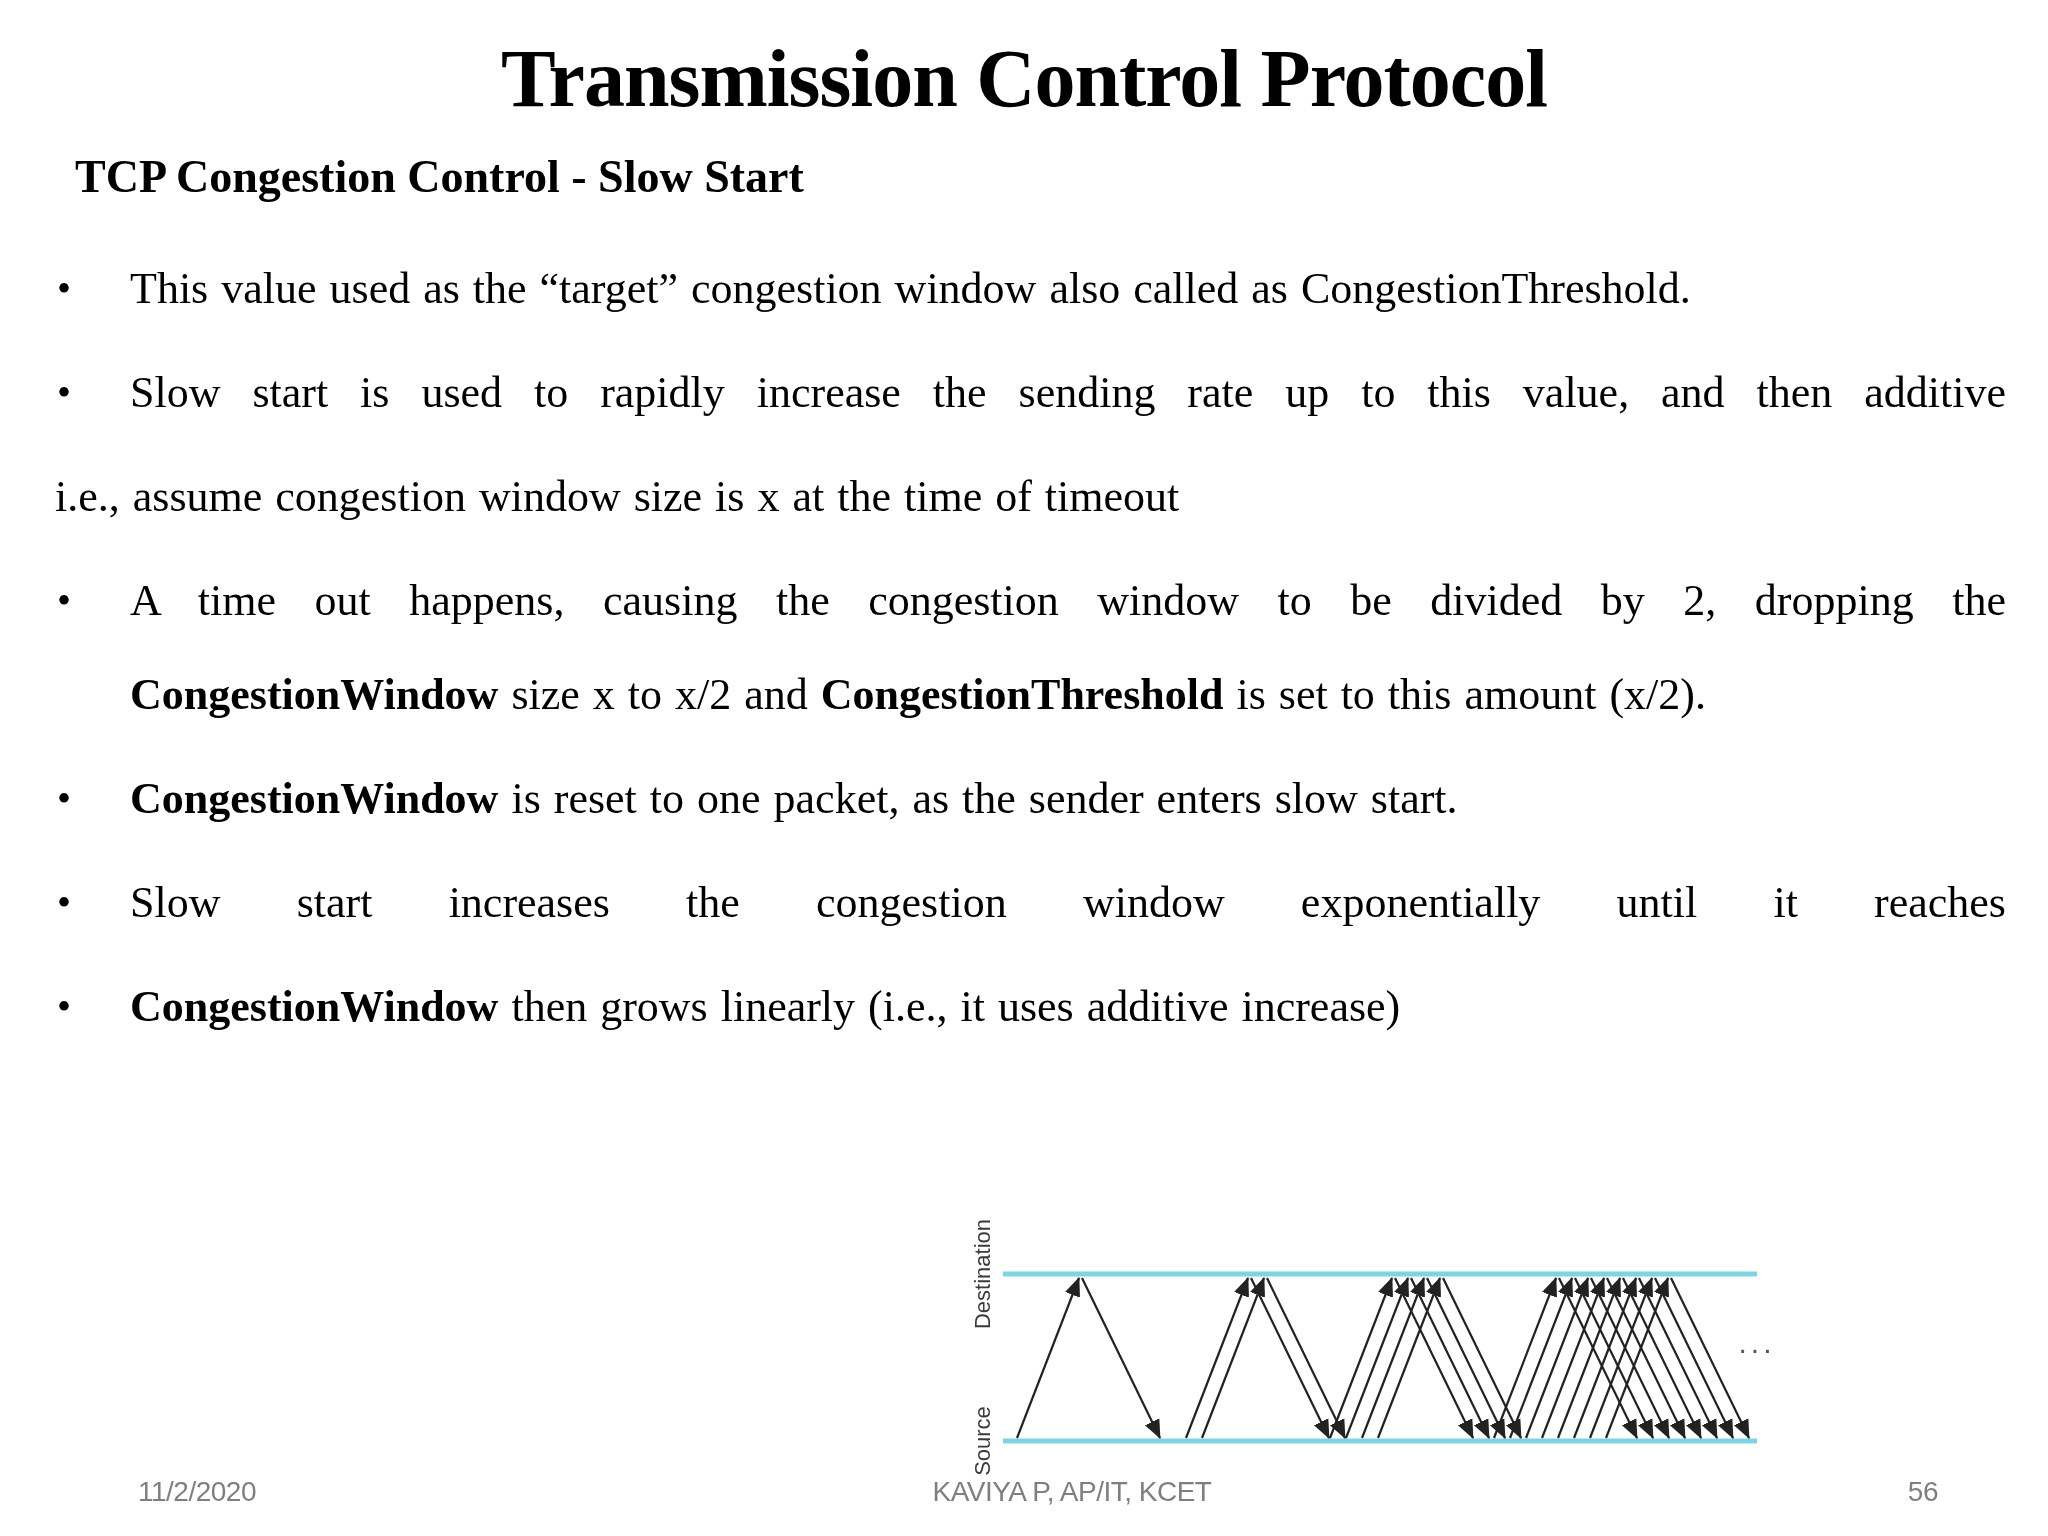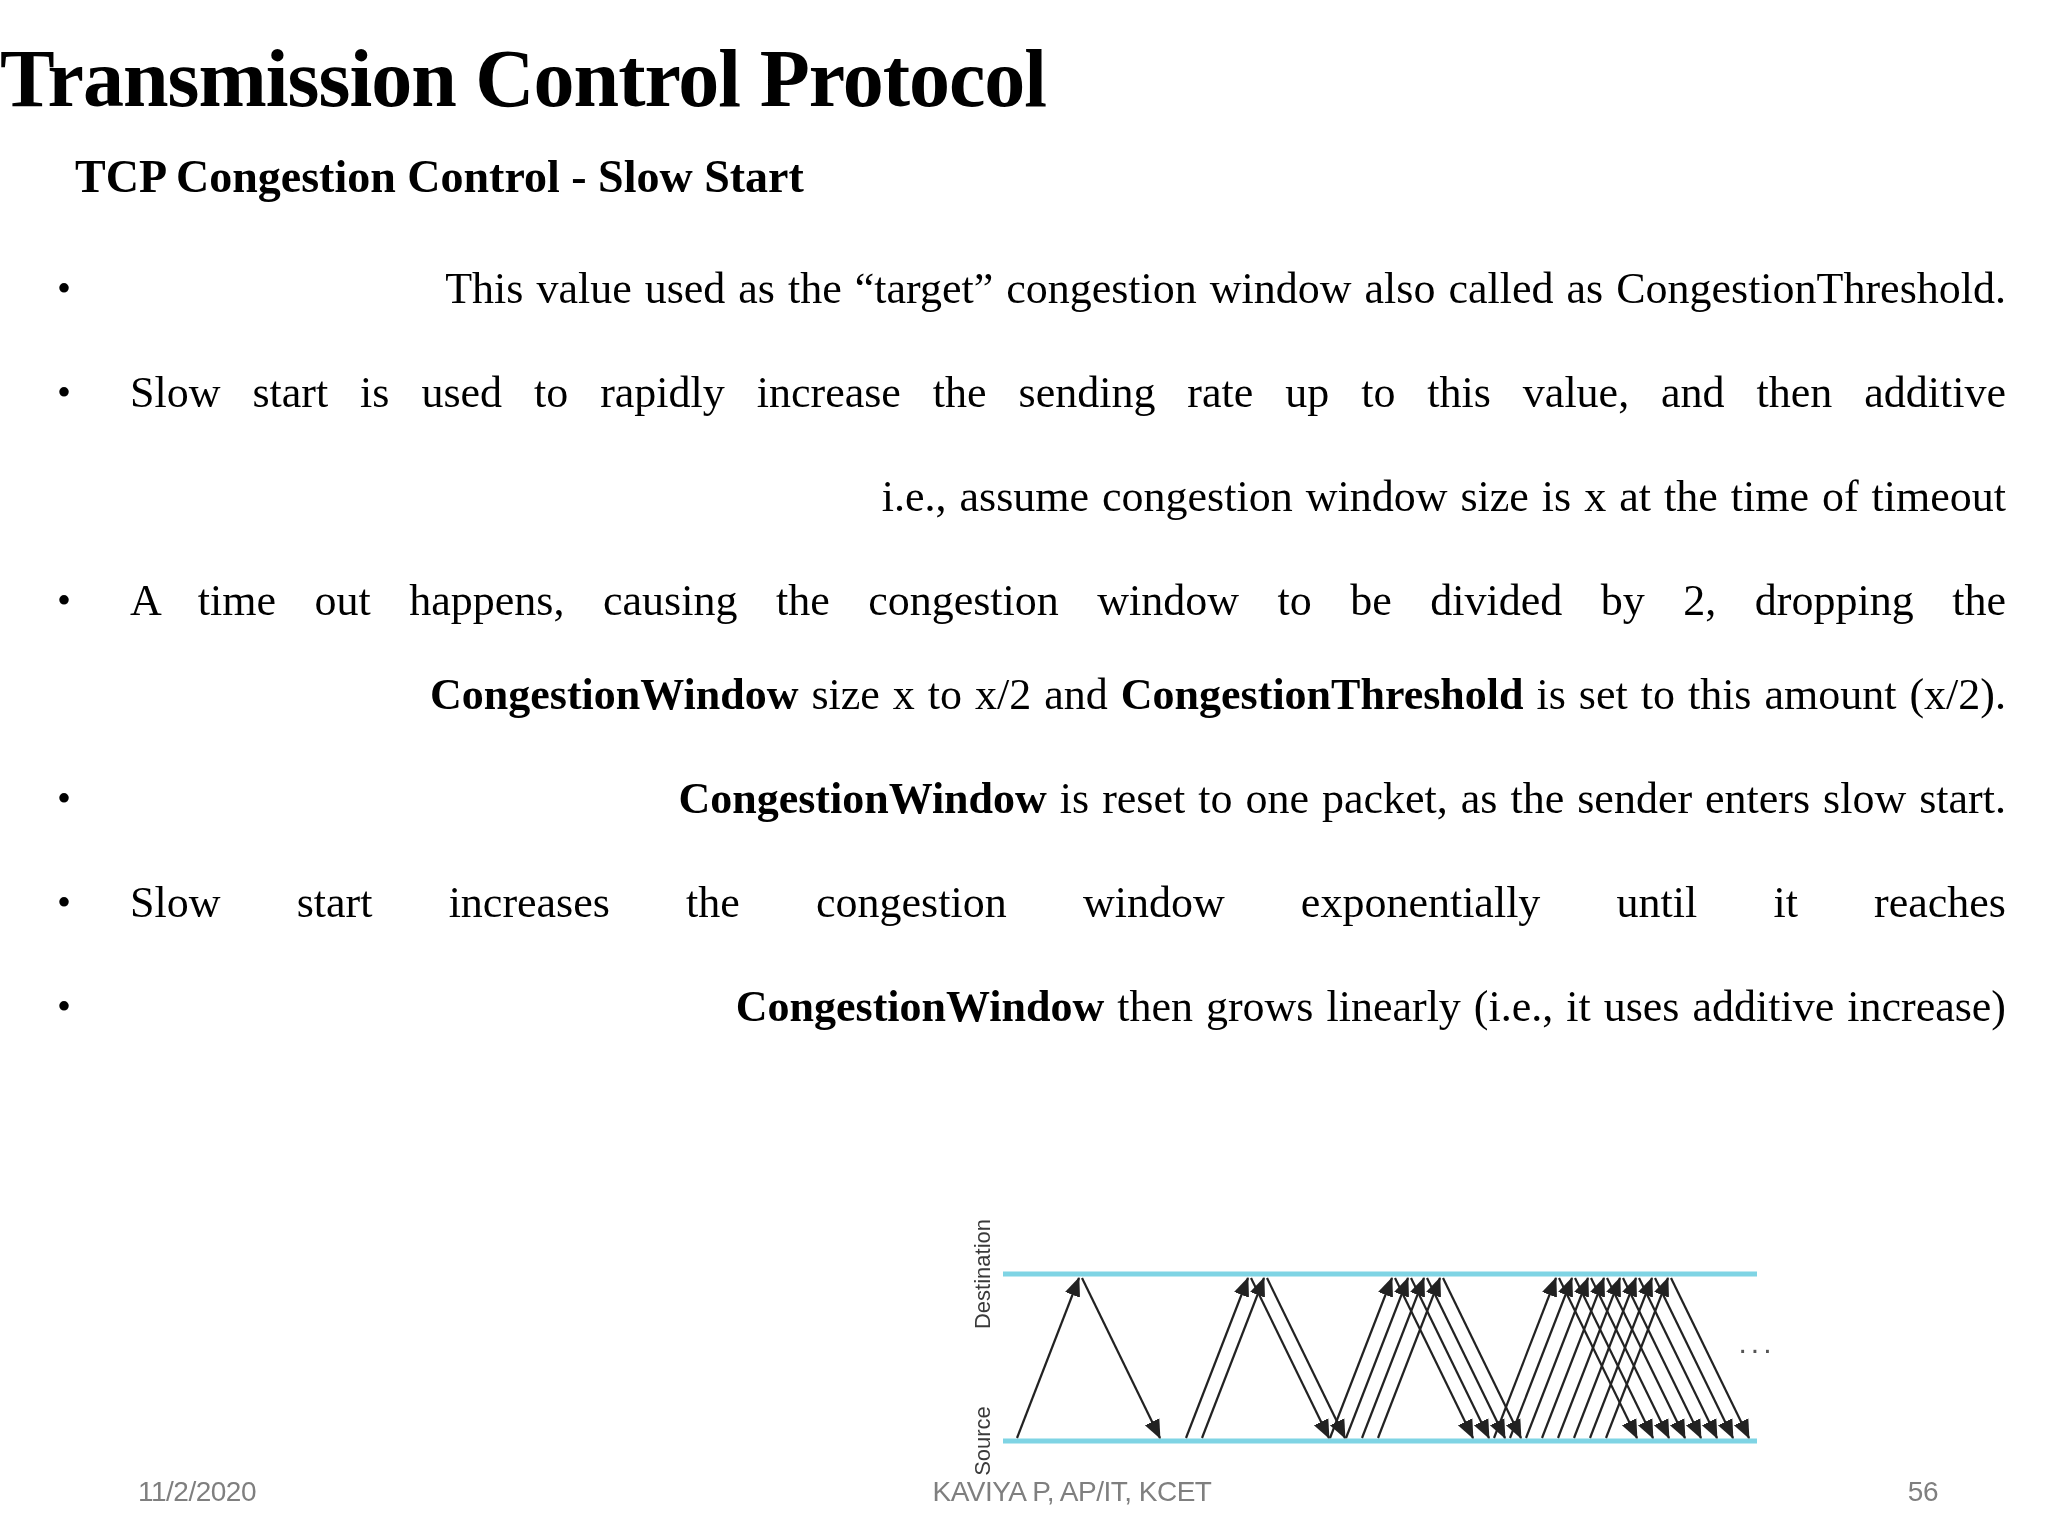--- a/index.html
+++ b/index.html
@@ -6,40 +6,40 @@
   .slide {
     position: relative;
     width: 2048px; height: 1536px;
     background: #ffffff;
     overflow: hidden;
     font-family: "Liberation Serif", serif;
     color: #000000;
   }
   .title {
     position: absolute; top: 36px; left: 0; width: 100%;
-    text-align: left;
+    text-align: center;
     font-size: 82px; font-weight: bold; line-height: 1.05;
     letter-spacing: -1px;
   }
   .subtitle {
     position: absolute; top: 150px; left: 55px; right: 48px;
     font-size: 46px; font-weight: bold; margin-left: 20px;
   }
   .content {
     position: absolute; top: 242px; left: 55px; right: 42px;
   }
   .para { position: relative; margin: 0 0 10px 0; }
   .para.bulleted { padding-left: 75px; }
   .bullet-marker {
     position: absolute; left: 2px; top: 0;
     font-size: 40px; line-height: 94px;
   }
   .tline {
     font-size: 44px; line-height: 94px;
-    text-align: right;
+    text-align: left;
     word-spacing: 2px;
   }
   .tline.stretch {
     text-align: justify;
     text-align-last: justify;
   }
   .tline b { font-weight: bold; }
   .diagram-svg {
     position: absolute; left: 0; top: 0;
     width: 2048px; height: 1536px;

